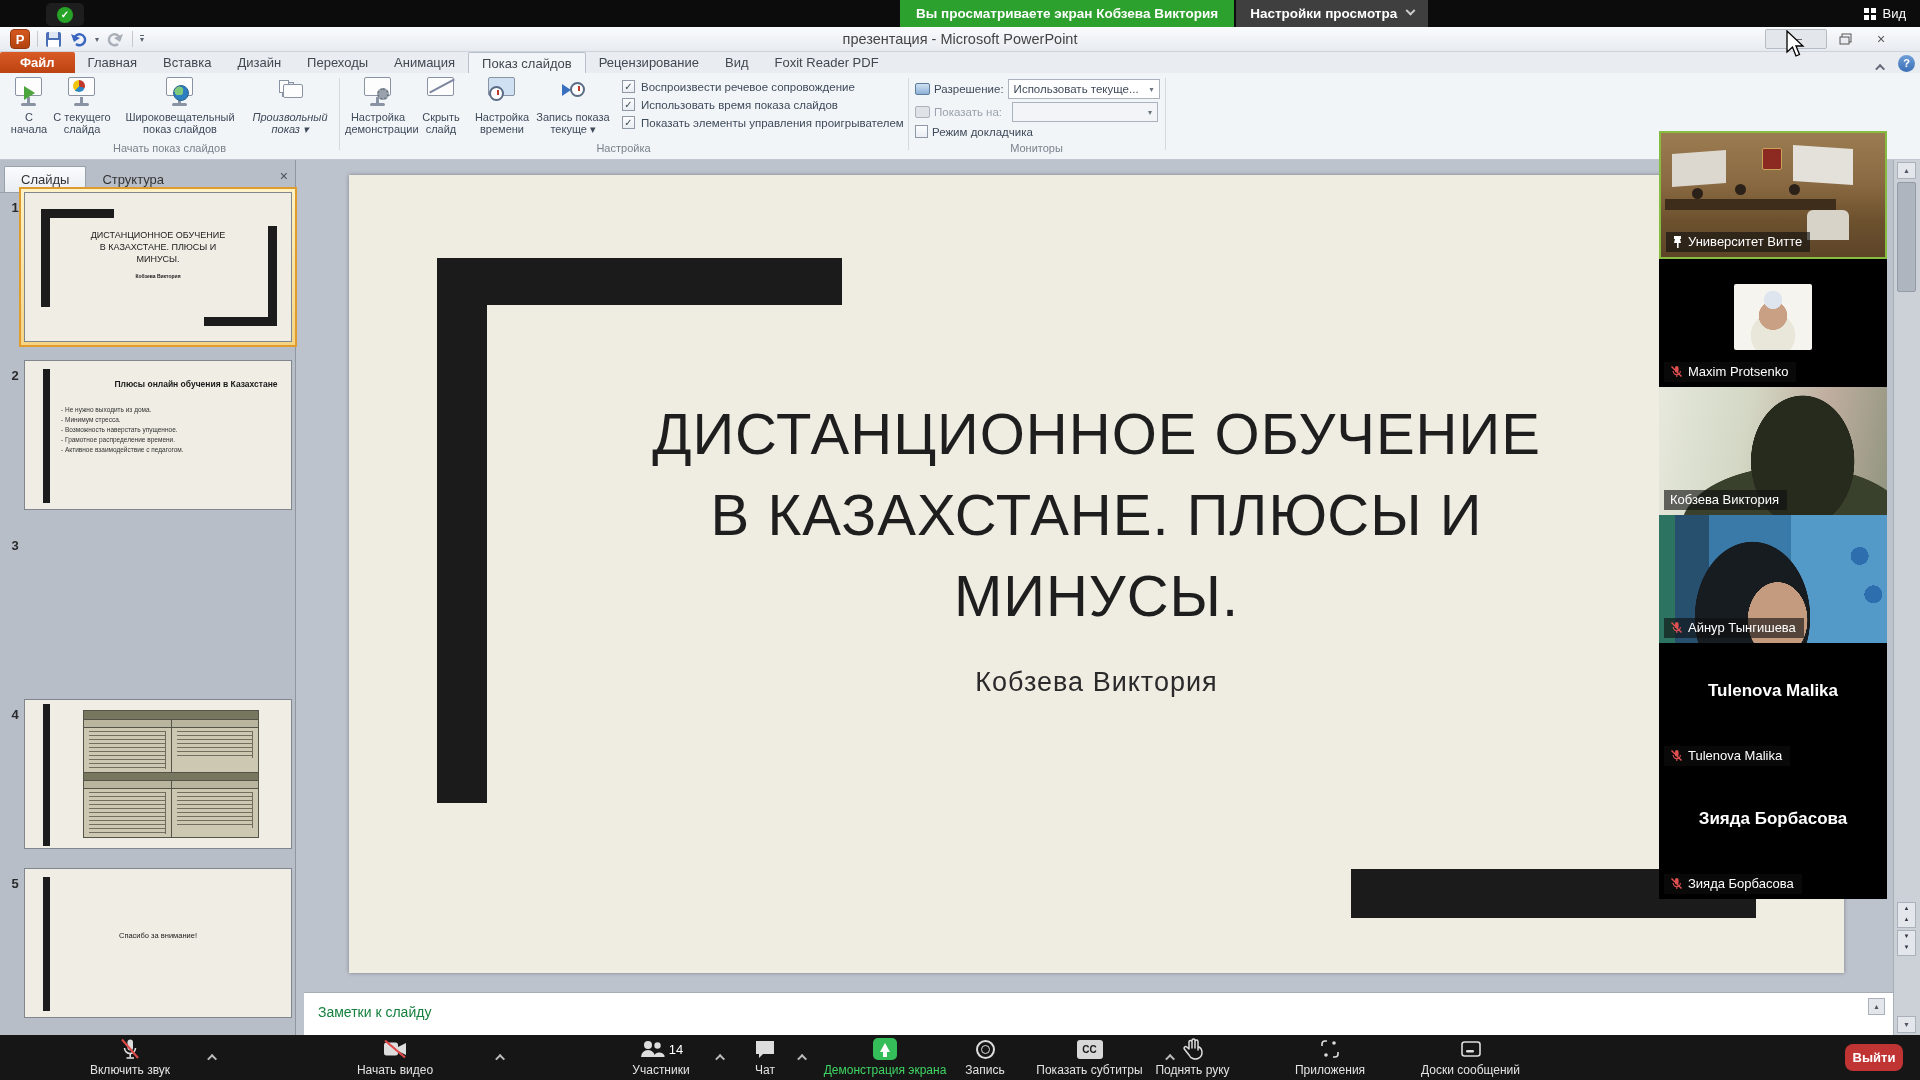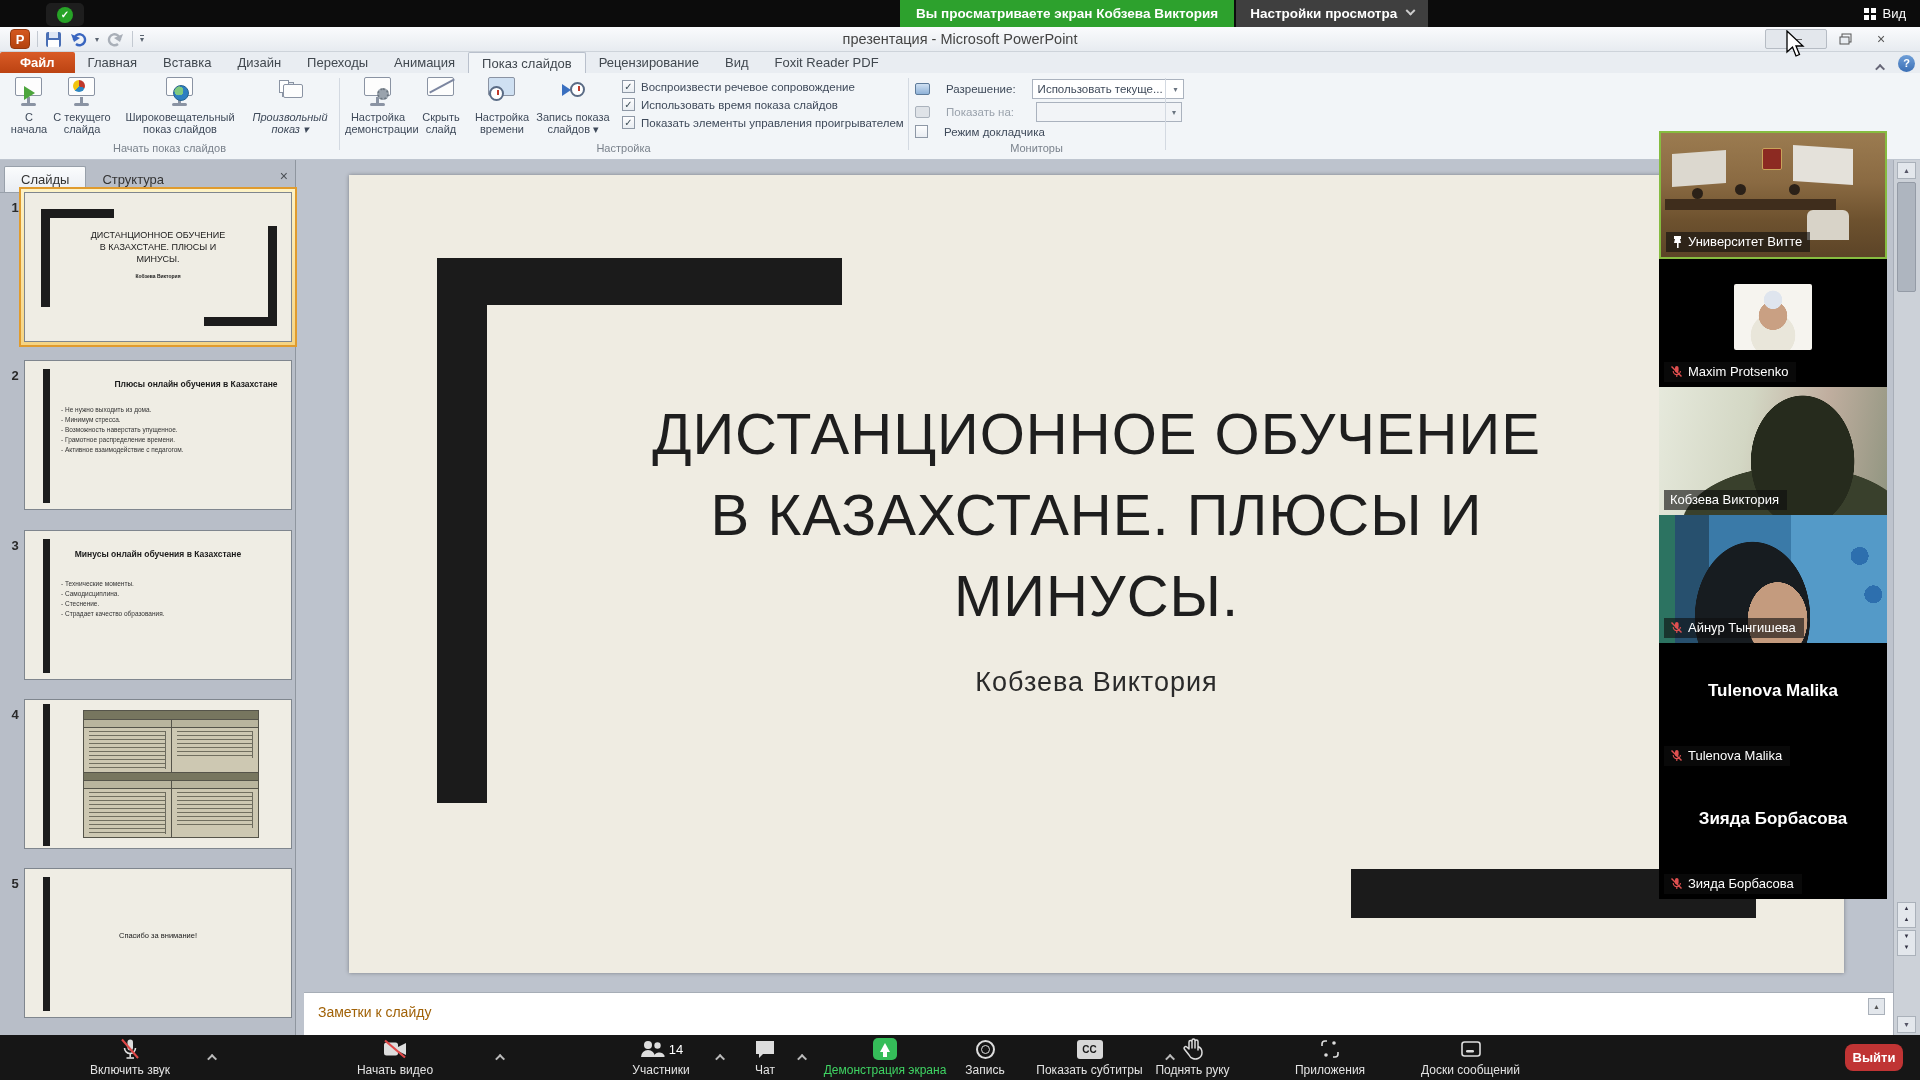--- a/index.html
+++ b/index.html
@@ -53,21 +53,21 @@
   .g-stack { position:absolute; left:6px; top:4px; width:10px; height:13px; background:#fff; border:1px solid #8a93a3; box-shadow:4px 3px 0 #dfe5ec, 4px 3px 0 1px #8a93a3; }
   .g-gear { position:absolute; left:16px; top:12px; width:12px; height:12px; border-radius:50%; background:#9aa3ad; border:2px dotted #6c7680; }
   .g-slash { position:absolute; left:4px; top:9px; width:28px; height:2px; background:#7c86a0; transform:rotate(-28deg); }
   .g-clock { position:absolute; left:8px; top:6px; width:15px; height:15px; border:2px solid #5a6b85; border-radius:50%; background:#fff; }
   .g-clock::after { content:""; position:absolute; left:6px; top:2px; width:2px; height:5px; background:#c0392b; }
   .g-playb { position:absolute; left:0px; top:8px; width:0; height:0; border-left:9px solid #3a6fc0; border-top:6px solid transparent; border-bottom:6px solid transparent; }
   .gdiv { position:absolute; top:5px; height:72px; width:1px; background:#d3d9e1; }
   .glabel { position:absolute; top:69px; font-size:11px; color:#7a828c; text-align:center; }
   .cbrow { position:absolute; left:622px; display:flex; align-items:center; gap:6px; font-size:11.5px; color:#3f4a5a; }
   .cbox { width:13px; height:13px; border:1px solid #8e98a6; background:linear-gradient(#fdfdfe,#e9edf2); font-size:10px; line-height:12px; text-align:center; color:#3d4d57; }
-  .monrow { position:absolute; left:915px; display:flex; align-items:center; gap:16px; font-size:11.5px; color:#3f4a5a; }
+  .monrow { position:absolute; left:915px; display:flex; align-items:center; gap:4px; font-size:11.5px; color:#3f4a5a; }
   .monrow.dim { color:#9aa2ac; }
   .mini-mon { width:15px; height:12px; background:linear-gradient(#cfe0f2,#8fb2d8); border:1px solid #5e7b9a; border-radius:2px; }
   .mini-mon.dim { background:#dfe3e8; border-color:#aab2bc; }
   .rsel { width:152px; height:20px; background:#fff; border:1px solid #aab2be; font-size:11.5px; color:#3f4a5a; display:flex; align-items:center; justify-content:space-between; padding:0 5px; }
   .rsel .da { font-size:8px; color:#6a7480; }
 
   
   .spanel { position:absolute; left:0; top:160px; width:296px; height:875px; background:#b8bec8; border-right:1px solid #8f969f; }
   .ptabs { position:absolute; left:0; top:0; width:296px; height:33px; border-bottom:1px solid #98a0aa; display:flex; align-items:flex-end; }
   .ptab { font-size:13px; color:#333; padding:5px 16px; }
@@ -93,21 +93,21 @@
 
   
   .editor { position:absolute; left:304px; top:160px; width:1589px; height:832px; background:#bdc3cd; }
   .slide { position:absolute; left:349px; top:175px; width:1495px; height:798px; background:#efece2; box-shadow:0 0 4px rgba(0,0,0,.35); }
   .blk { position:absolute; background:#1b1b1b; }
   .slide-title { position:absolute; left:0; top:218px; width:1495px; text-align:center; font-size:58px; letter-spacing:1px; color:#1e1e1e; line-height:81px; font-weight:300; }
   .slide-sub { position:absolute; left:0; top:492px; width:1495px; text-align:center; font-size:27px; color:#2a2a2a; letter-spacing:1px; }
 
   
   .notes { position:absolute; left:304px; top:992px; width:1589px; height:43px; background:#fff; border-top:1px solid #a6adb6; }
-  .notes-label { position:absolute; left:14px; top:11px; font-size:14px; color:#a16207; }
+  .notes-label { position:absolute; left:14px; top:11px; font-size:14px; color:#15803d; }
   .notes-up { position:absolute; right:8px; top:5px; width:17px; height:17px; background:#e3e7ec; border:1px solid #aab1ba; font-size:7px; color:#555; text-align:center; line-height:16px; }
 
   
   .vrail { position:absolute; left:1893px; top:160px; width:27px; height:875px; background:#ccd1d8; border-left:1px solid #a8aeb8; }
   .varrow { position:absolute; left:3px; width:19px; height:17px; background:#e3e7ec; border:1px solid #aab1ba; font-size:7px; color:#556; text-align:center; line-height:16px; }
   .vthumb { position:absolute; left:3px; top:22px; width:19px; height:110px; background:#aeb5bf; border:1px solid #949ba6; border-radius:2px; }
   .navbtn { position:absolute; left:3px; width:19px; height:26px; background:#e3e7ec; border:1px solid #aab1ba; font-size:6px; color:#334; text-align:center; line-height:11px; }
 
   
   .vpanel { position:absolute; left:1659px; top:131px; width:228px; height:768px; background:#0d0d0d; z-index:50; }
@@ -288,21 +288,21 @@
           <i class="scr" style="background:#cfe0f2;"></i>
           <i class="g-clock" style="left:4px; top:10px;"></i>
         </div>
       <span>Настройка времени</span>
     </div>
     <div class="rbtn" style="left:533px; width:80px;">
       <div class="ric">
           <i class="g-playb" style="left:6px;"></i>
           <i class="g-clock" style="left:14px; top:6px;"></i>
         </div>
-      <span>Запись показа слайдов ▾</span>
+      <span>Запись показа текуще ▾</span>
     </div>
     <div class="cbrow" style="top:7px;">
       <span class="cbox">✓</span>
       <span>Воспроизвести речевое сопровождение</span>
     </div>
     <div class="cbrow" style="top:25px;">
       <span class="cbox">✓</span>
       <span>Использовать время показа слайдов</span>
     </div>
     <div class="cbrow" style="top:43px;">
@@ -365,30 +365,20 @@
       <div class="mini-bullets" style="left:36px; top:44px;">
         <div>- Не нужно выходить из дома.</div>
         <div>- Минимум стресса.</div>
         <div>- Возможность наверстать упущенное.</div>
         <div>- Грамотное распределение времени.</div>
         <div>- Активное взаимодействие с педагогом.</div>
       </div>
     </div>
 
     <span class="thumb-num" style="top:378px;">3</span>
-    <div class="thumb" style="top:370px;">
-      <div class="mini-vbar" style="left:18px; top:8px; width:7px; height:134px;"></div>
-      <div class="mini-title" style="top:18px; font-size:8.5px; line-height:11px; padding:0 30px;">Минусы онлайн обучения в Казахстане</div>
-      <div class="mini-bullets" style="left:36px; top:48px;">
-        <div>- Технические моменты.</div>
-        <div>- Самодисциплина.</div>
-        <div>- Стеснение.</div>
-        <div>- Страдает качество образования.</div>
-      </div>
-    </div>
 
     <span class="thumb-num" style="top:547px;">4</span>
     <div class="thumb" style="top:539px;">
       <div class="mini-vbar" style="left:18px; top:4px; width:7px; height:142px;"></div>
       <div class="t4tab">
         <div class="t4h"></div>
         <div class="t4sub">
             <div></div>
             <div></div>
           </div>

